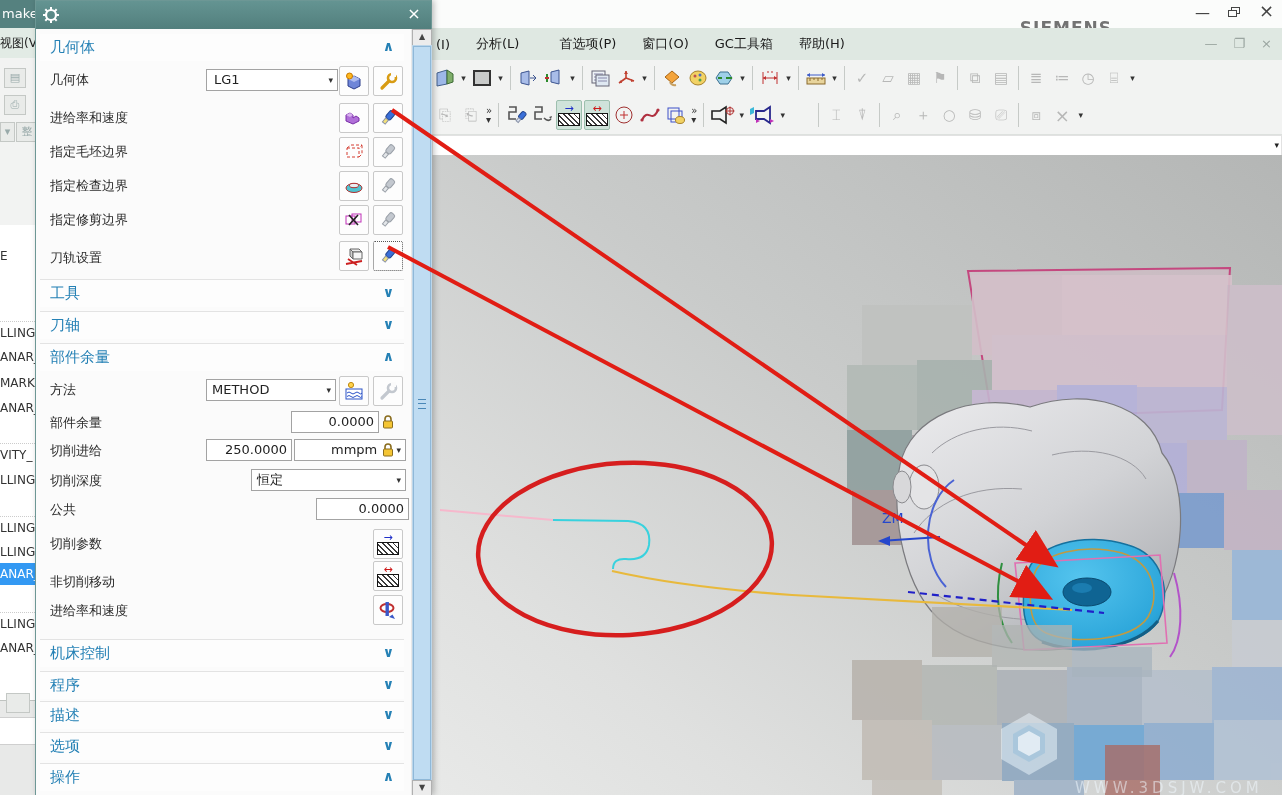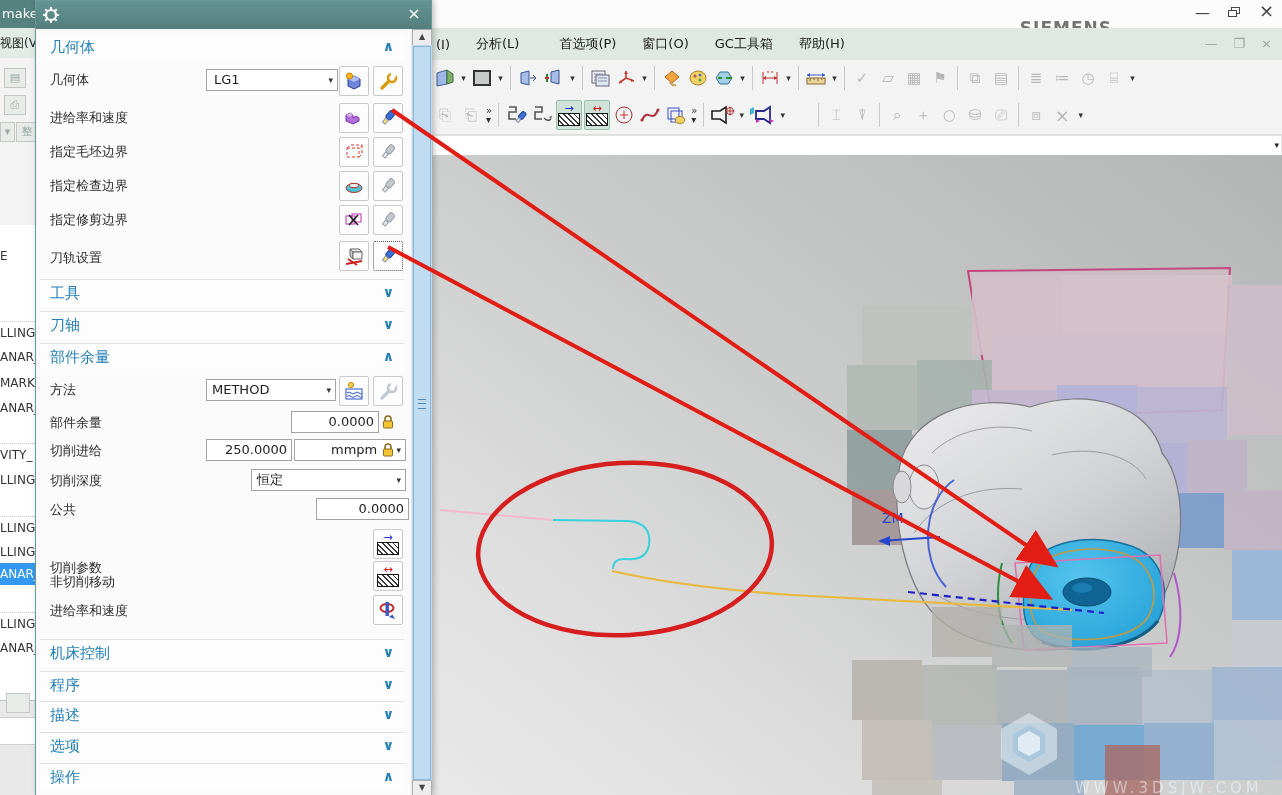--- a/index.html
+++ b/index.html
@@ -650,21 +650,21 @@
       </div>
 
       <span class="lbl" style="top:443px;">切削深度</span>
       <div class="drop" style="left:215px;top:440px;width:148px;">
         <span>恒定</span><span class="da">▾</span>
       </div>
 
       <span class="lbl" style="top:472px;">公共</span>
       <div class="inp" style="left:280px;top:469px;width:83px;">0.0000</div>
 
-      <span class="lbl" style="top:506px;margin-top:24px;">切削参数</span>
+      <span class="lbl" style="top:506px;">切削参数</span>
       <div class="ib" style="left:337px;top:500px;">
         <span class="ic-col">
             <span class="arrB">→</span>
             <span class="hatchIc"></span>
           </span>
       </div>
 
       <span class="lbl" style="top:544px;">非切削移动</span>
       <div class="ib" style="left:337px;top:532px;">
         <span class="ic-col">

